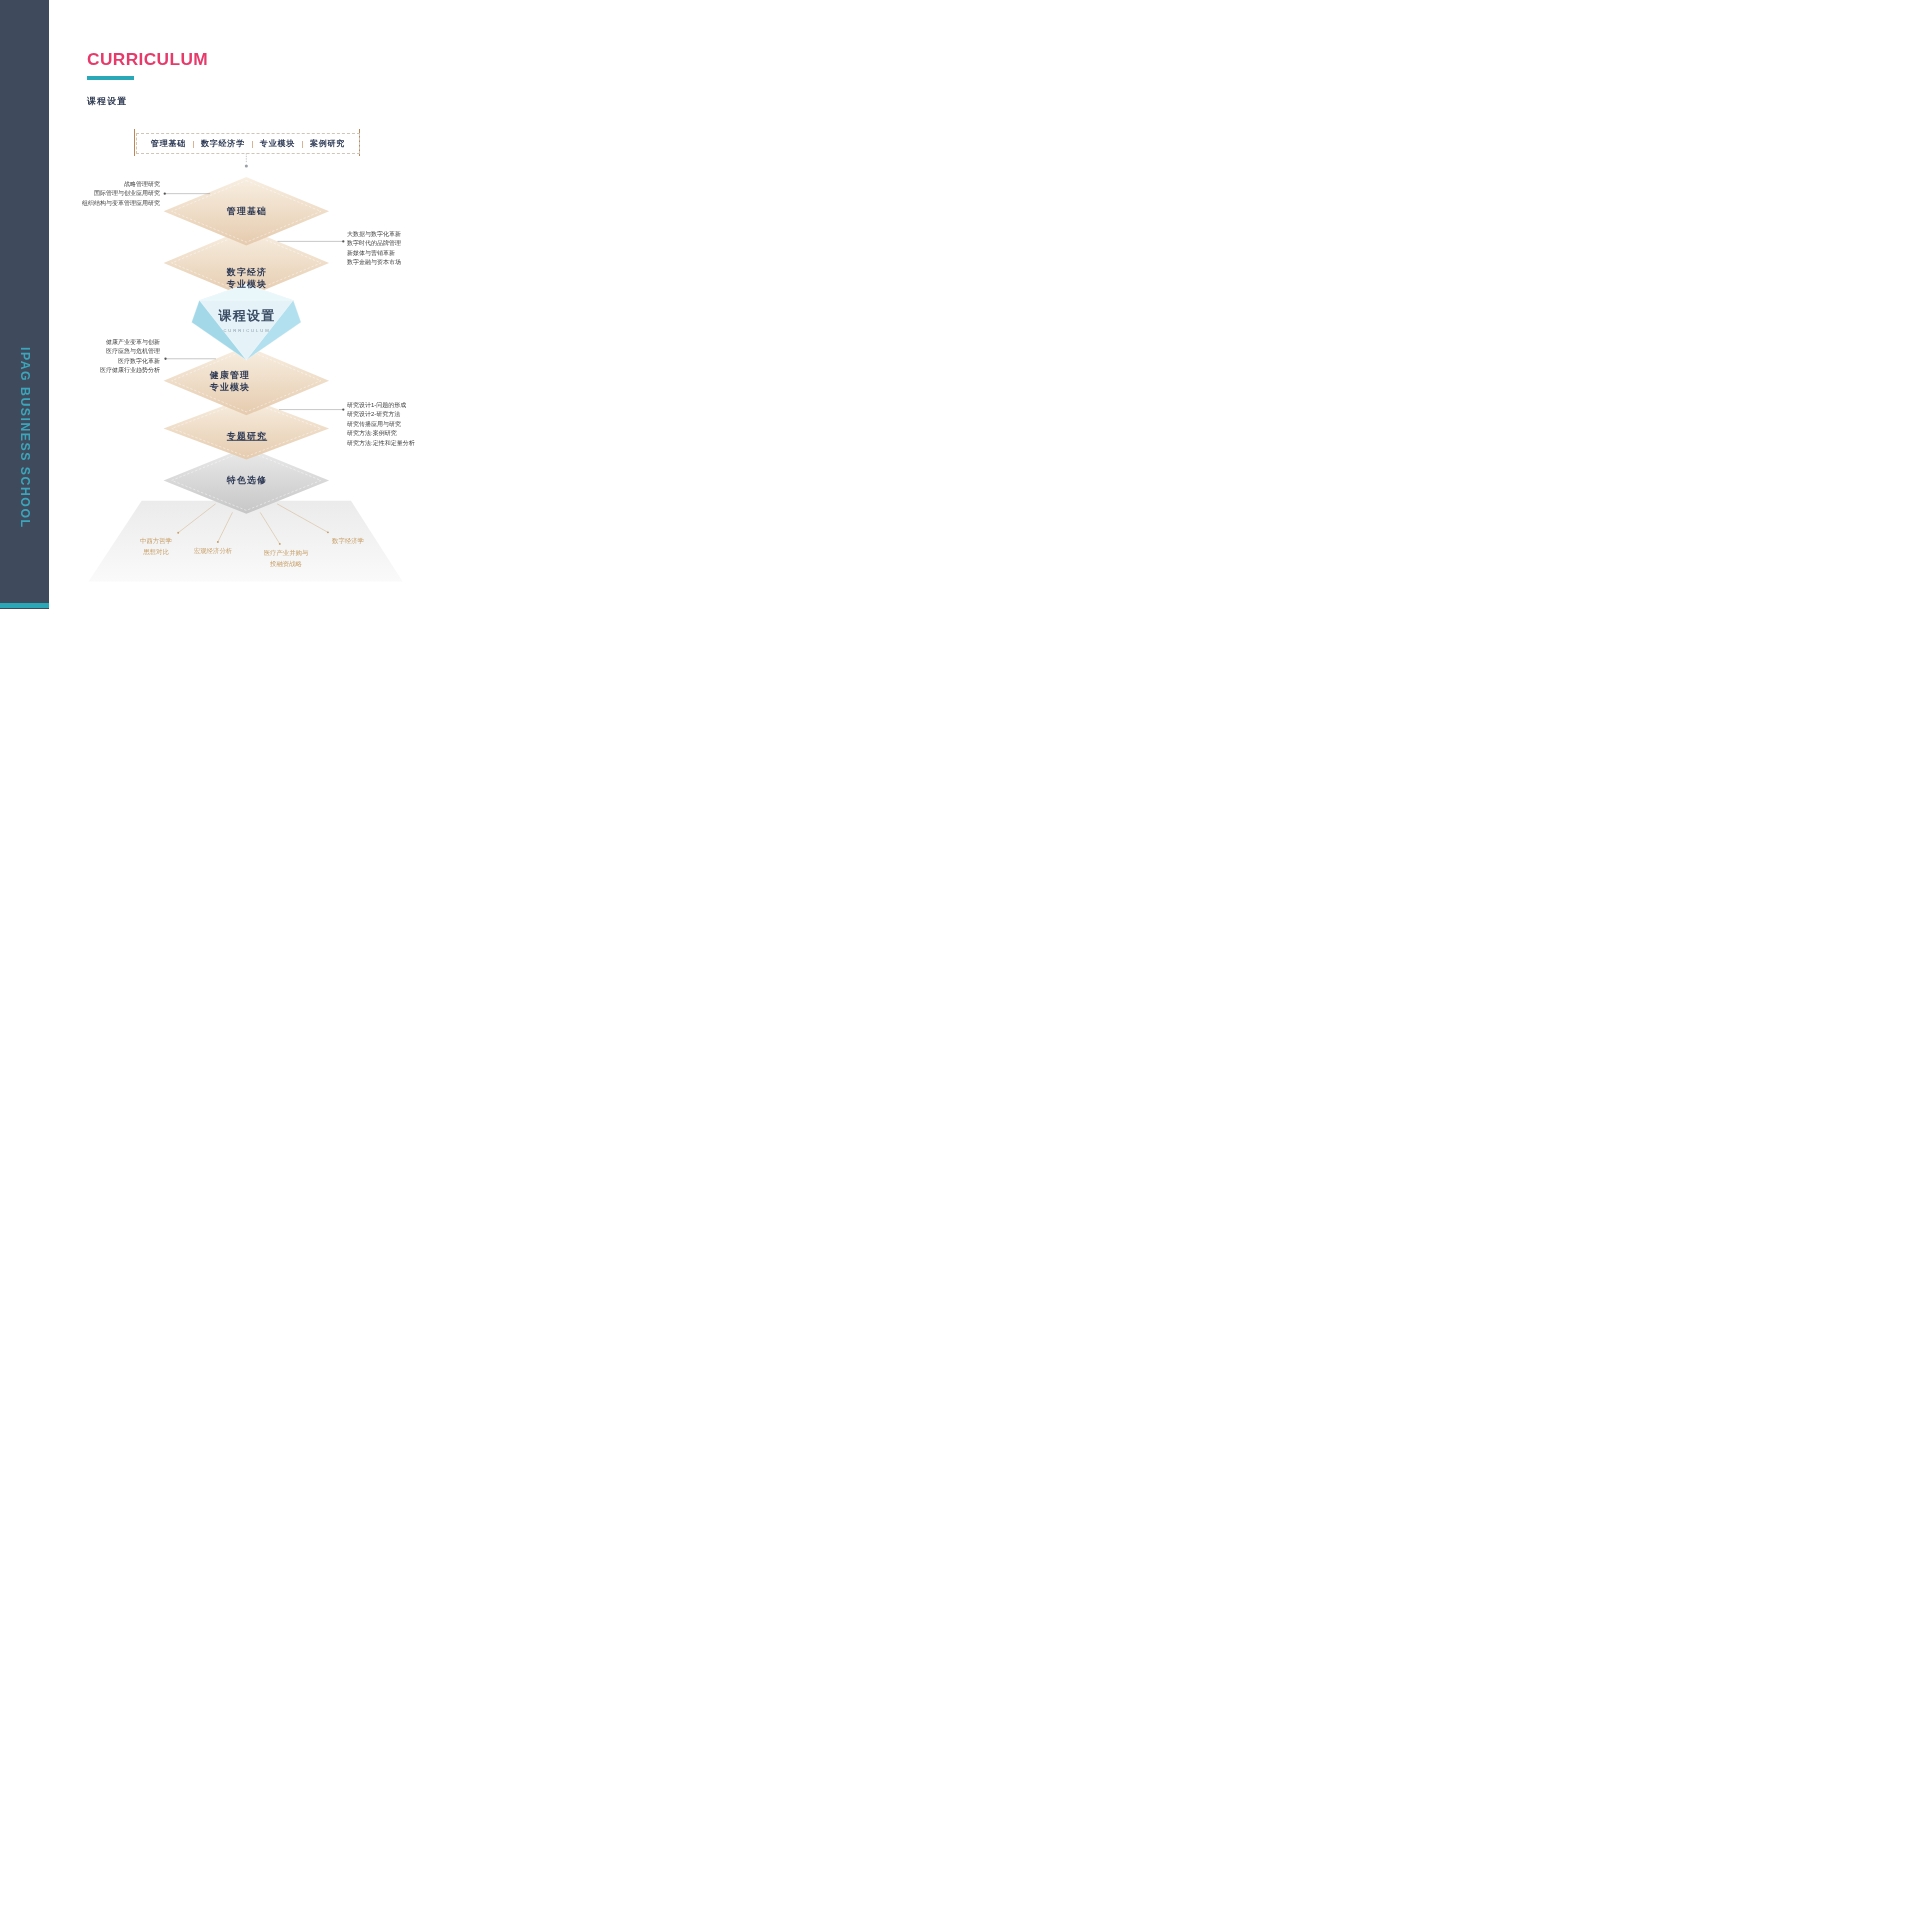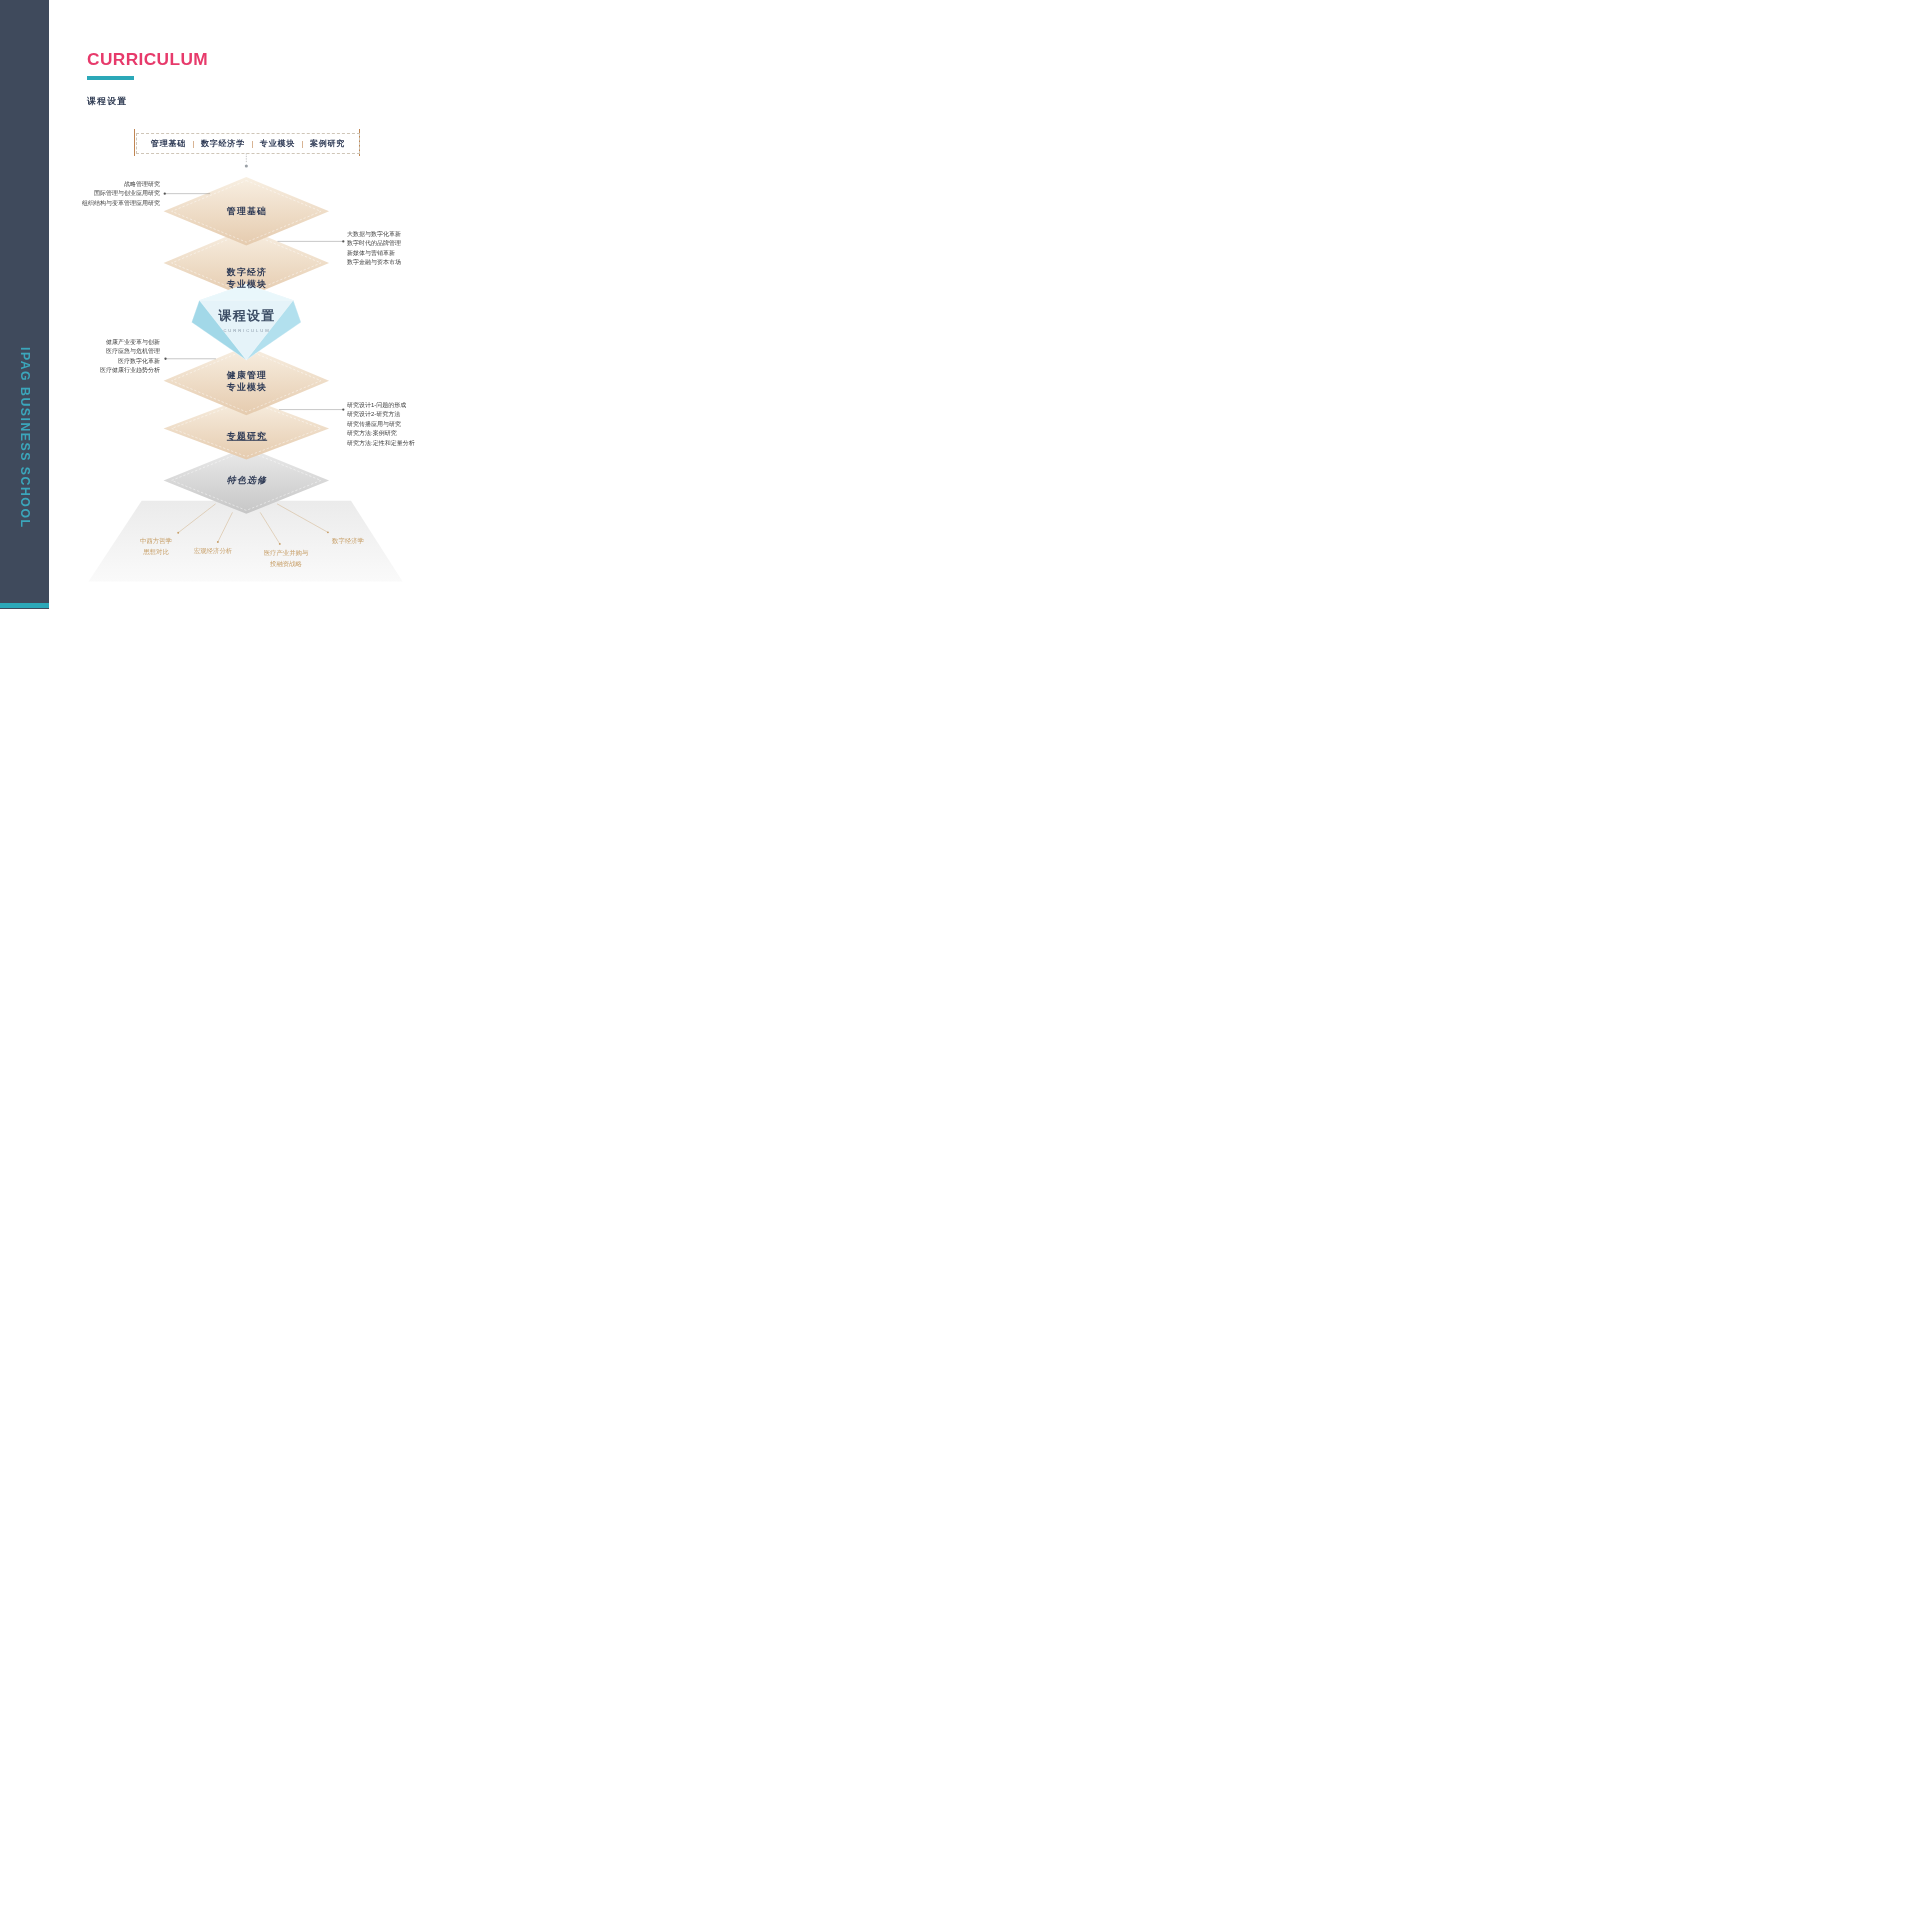--- a/index.html
+++ b/index.html
@@ -142,24 +142,24 @@
     <line x1="676" y1="1330" x2="727" y2="1412" stroke="#C79E66" stroke-width="1"></line>
     <circle cx="727" cy="1412" r="2.5" fill="#C79E66"></circle>
 
     <line x1="720" y1="1308" x2="852" y2="1382" stroke="#C79E66" stroke-width="1"></line>
     <circle cx="852" cy="1382" r="2.5" fill="#C79E66"></circle>
   </svg>
 
   <div class="diamond-label" style="left:247px;top:211px;">管理基础</div>
   <div class="diamond-label" style="left:247px;top:278px;">数字经济
 专业模块</div>
-  <div class="diamond-label" style="left:247px;top:381px;text-align:center;">健康管理
+  <div class="diamond-label" style="left:230px;top:381px;text-align:center;">健康管理
 专业模块</div>
   <div class="diamond-label" style="left:247px;top:436px;text-decoration:underline;">专题研究</div>
-  <div class="diamond-label" style="left:247px;top:480px;font-style:italic;">特色选修</div>
+  <div class="diamond-label" style="left:247px;top:480px;">特色选修</div>
 
   <div class="gem-title">课程设置</div>
   <div class="gem-subtitle">CURRICULUM</div>
 
   <div class="annotation align-right" style="left:58px;top:180px;width:102px;">战略管理研究
 国际管理与创业应用研究
 组织结构与变革管理应用研究</div>
   <div class="annotation" style="left:347px;top:230px;width:92px;">大数据与数字化革新
 数字时代的品牌管理
 新媒体与营销革新

